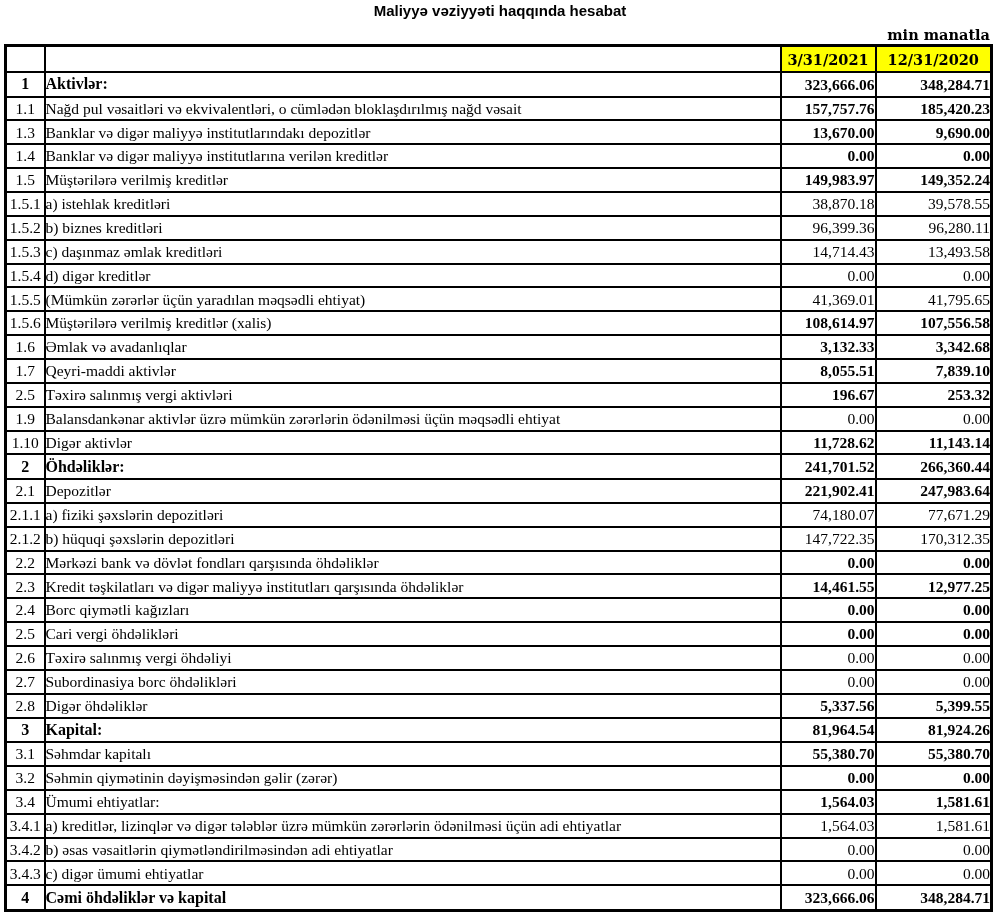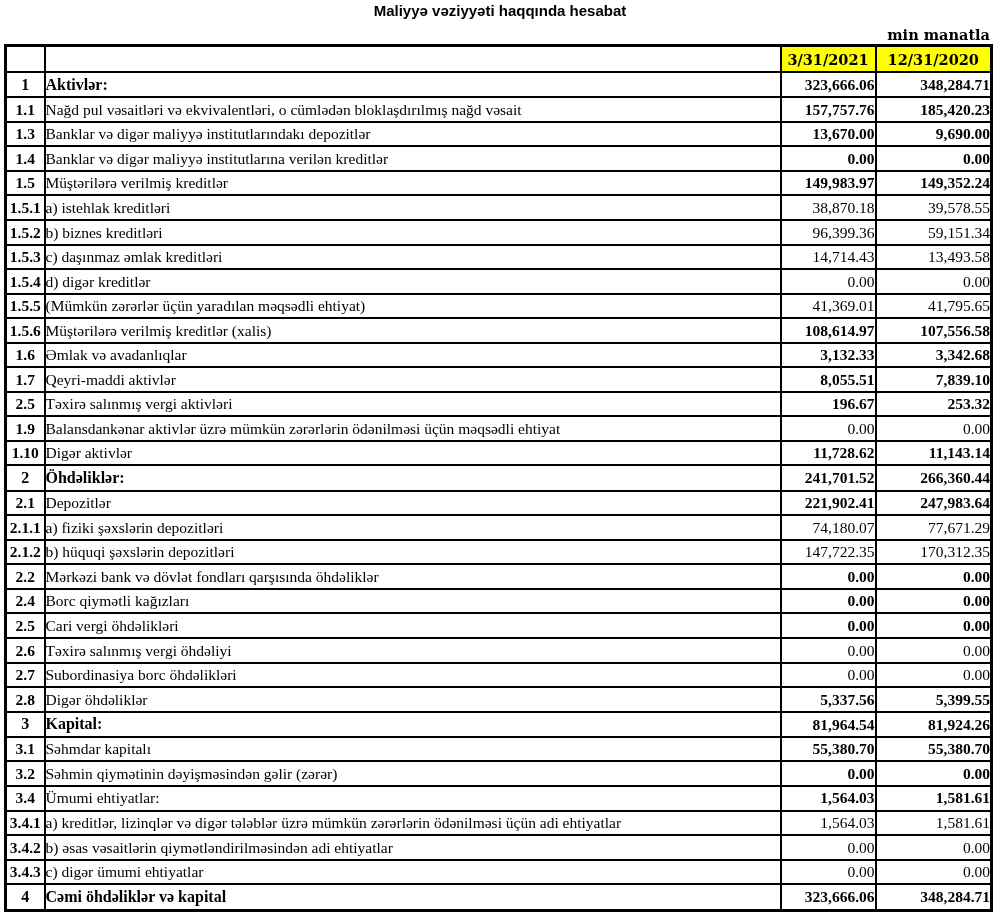--- a/index.html
+++ b/index.html
@@ -55,21 +55,21 @@
   }
   thead th {
     height: 24px;
     font-family: "DejaVu Serif", serif;
     font-weight: bold;
     font-size: 14.5px;
     text-align: center;
   }
   thead th.hl { background: #FFFF00; }
   td { font-size: 15.5px; line-height: 1; }
-  td.no   { text-align: center; font-weight: bold; }
+  td.no   { text-align: center; }
   td.desc { text-align: left;  padding-left: 5px; }
   td.val  { text-align: right; padding-right: 5px; }
   tr.section td.no, tr.section td.desc { font-weight: bold; font-size: 16px; }
   tr.vbold td.val { font-weight: bold; }
 </style>
 </head>
 <body>
 
 <div class="page">
   <div class="title">Maliyyə vəziyyəti haqqında hesabat</div>
@@ -124,21 +124,21 @@
         <tr>
           <td class="no">1.5.1</td>
           <td class="desc">a) istehlak kreditləri</td>
           <td class="val">38,870.18</td>
           <td class="val">39,578.55</td>
         </tr>
         <tr>
           <td class="no">1.5.2</td>
           <td class="desc">b) biznes kreditləri</td>
           <td class="val">96,399.36</td>
-          <td class="val">59,151.34</td>
+          <td class="val">96,280.11</td>
         </tr>
         <tr>
           <td class="no">1.5.3</td>
           <td class="desc">c) daşınmaz əmlak kreditləri</td>
           <td class="val">14,714.43</td>
           <td class="val">13,493.58</td>
         </tr>
         <tr>
           <td class="no">1.5.4</td>
           <td class="desc">d) digər kreditlər</td>
@@ -211,20 +211,26 @@
           <td class="val">147,722.35</td>
           <td class="val">170,312.35</td>
         </tr>
         <tr class="vbold">
           <td class="no">2.2</td>
           <td class="desc">Mərkəzi bank və dövlət fondları qarşısında öhdəliklər</td>
           <td class="val">0.00</td>
           <td class="val">0.00</td>
         </tr>
         <tr class="vbold">
+          <td class="no">2.3</td>
+          <td class="desc">Kredit təşkilatları və digər maliyyə institutları qarşısında öhdəliklər</td>
+          <td class="val">14,461.55</td>
+          <td class="val">12,977.25</td>
+        </tr>
+        <tr class="vbold">
           <td class="no">2.4</td>
           <td class="desc">Borc qiymətli kağızları</td>
           <td class="val">0.00</td>
           <td class="val">0.00</td>
         </tr>
         <tr class="vbold">
           <td class="no">2.5</td>
           <td class="desc">Cari vergi öhdəlikləri</td>
           <td class="val">0.00</td>
           <td class="val">0.00</td>

